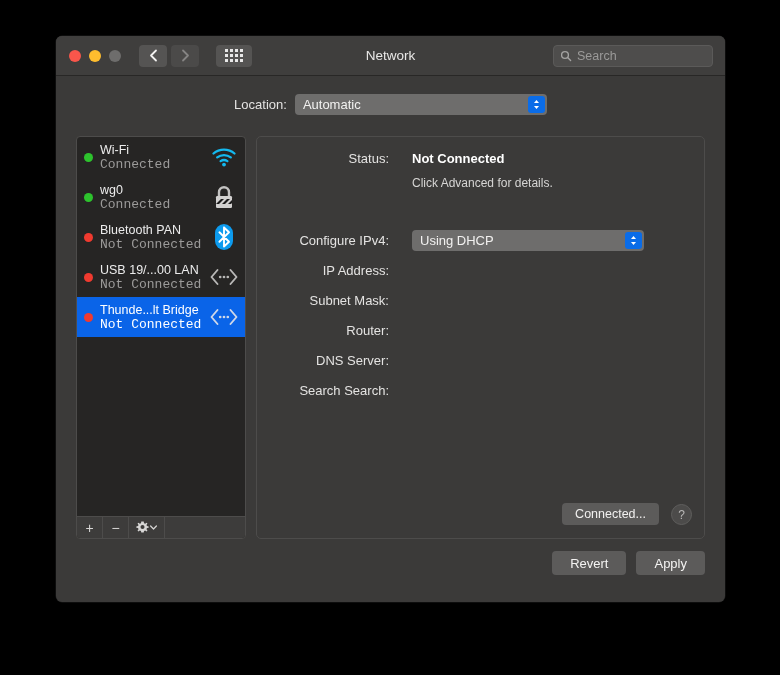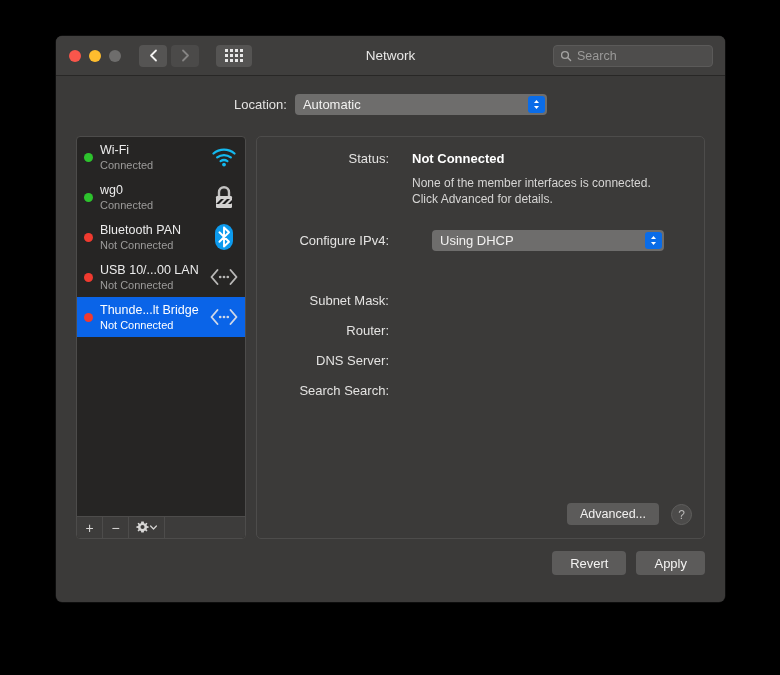--- a/index.html
+++ b/index.html
@@ -205,24 +205,25 @@
     flex-direction: column;
     justify-content: center;
   }
   .iface-name {
     font-size: 12.5px;
     color: #ececec;
     line-height: 15px;
     white-space: nowrap;
   }
   .iface-status {
-    font-size: 11px;
+    font-size: 13px;
     color: #9c9b9a;
     line-height: 14px;
     white-space: nowrap;
+    font-family: Liberation Mono, monospace;
   }
   .iface.selected .iface-name,
   .iface.selected .iface-status { color: #ffffff; }
 
   .iface-icon {
     width: 30px;
     height: 30px;
     margin-right: 6px;
     flex: 0 0 auto;
     display: flex;
@@ -280,21 +281,21 @@
     font-size: 13px;
     color: #ffffff;
   }
   .field-value.bold { font-weight: bold; }
   .sub-note {
     font-size: 12px;
     color: #d6d5d4;
     line-height: 16px;
   }
 
-  #ipv4-popup { width: 232px; margin-left: 20px; }
+  #ipv4-popup { width: 232px; }
 
   #advanced-btn {
     position: absolute;
     right: 45px;
     bottom: 13px;
     height: 22px;
     padding: 0 13px;
     background: #5c5b5a;
     border-radius: 4px;
     color: #f2f1f0;
@@ -454,21 +455,21 @@
             <svg width="22" height="28" viewBox="0 0 22 28">
               <rect x="2" y="1" width="18" height="26" rx="9" fill="#0d9bee"></rect>
               <path d="M11 4.5 L11 23.5 M11 4.5 L16 9.3 L6.4 18.8 M11 23.5 L16 18.8 L6.4 9.3" fill="none" stroke="#ffffff" stroke-width="1.9" stroke-linejoin="round" stroke-linecap="round"></path>
             </svg>
           </span>
         </div>
 
         <div class="iface">
           <span class="dot red"></span>
           <span class="iface-text">
-            <span class="iface-name">USB 10/...00 LAN</span>
+            <span class="iface-name">USB 19/...00 LAN</span>
             <span class="iface-status">Not Connected</span>
           </span>
           <span class="iface-icon">
             <svg width="30" height="20" viewBox="0 0 30 20">
               <path d="M8.5 3 L2.5 10 L8.5 17" fill="none" stroke="#b9b8b7" stroke-width="1.9" stroke-linecap="round" stroke-linejoin="round"></path>
               <path d="M21.5 3 L27.5 10 L21.5 17" fill="none" stroke="#b9b8b7" stroke-width="1.9" stroke-linecap="round" stroke-linejoin="round"></path>
               <circle cx="11.2" cy="10" r="1.35" fill="#b9b8b7"></circle>
               <circle cx="15" cy="10" r="1.35" fill="#b9b8b7"></circle>
               <circle cx="18.8" cy="10" r="1.35" fill="#b9b8b7"></circle>
             </svg>
@@ -516,38 +517,41 @@
     <div id="detail">
 
       <div class="field-row" style="top:14px;">
         <span class="field-label">Status:</span>
         <span class="field-value bold">Not Connected</span>
       </div>
 
       <div class="field-row" style="top:38px;">
         <span class="field-label"></span>
         <span>
-          <span class="sub-note" style="display:block;">None of the member interfaces is connected.</span>
           <span class="sub-note" style="display:block;">Click Advanced for details.</span>
         </span>
       </div>
 
       <div class="field-row" style="top:93px; align-items:center;">
         <span class="field-label">Configure IPv4:</span>
         <div class="popup" id="ipv4-popup">
           <span>Using DHCP</span>
           <span class="chev">
             <svg width="9" height="13" viewBox="0 0 9 13">
               <path d="M4.5 2 L7 5 L2 5 Z" fill="#ffffff"></path>
               <path d="M4.5 11 L7 8 L2 8 Z" fill="#ffffff"></path>
             </svg>
           </span>
         </div>
       </div>
 
+      <div class="field-row" style="top:126px;">
+        <span class="field-label">IP Address:</span>
+        <span class="field-value"></span>
+      </div>
 
       <div class="field-row" style="top:156px;">
         <span class="field-label">Subnet Mask:</span>
         <span class="field-value"></span>
       </div>
 
       <div class="field-row" style="top:186px;">
         <span class="field-label">Router:</span>
         <span class="field-value"></span>
       </div>
@@ -555,21 +559,21 @@
       <div class="field-row" style="top:216px;">
         <span class="field-label">DNS Server:</span>
         <span class="field-value"></span>
       </div>
 
       <div class="field-row" style="top:246px;">
         <span class="field-label">Search Search:</span>
         <span class="field-value"></span>
       </div>
 
-      <div id="advanced-btn">Advanced...</div>
+      <div id="advanced-btn">Connected...</div>
       <div id="help-btn">?</div>
     </div>
 
     <div id="bottom-buttons">
       <div class="action-btn">Revert</div>
       <div class="action-btn">Apply</div>
     </div>
 
   </div>
 </div>

